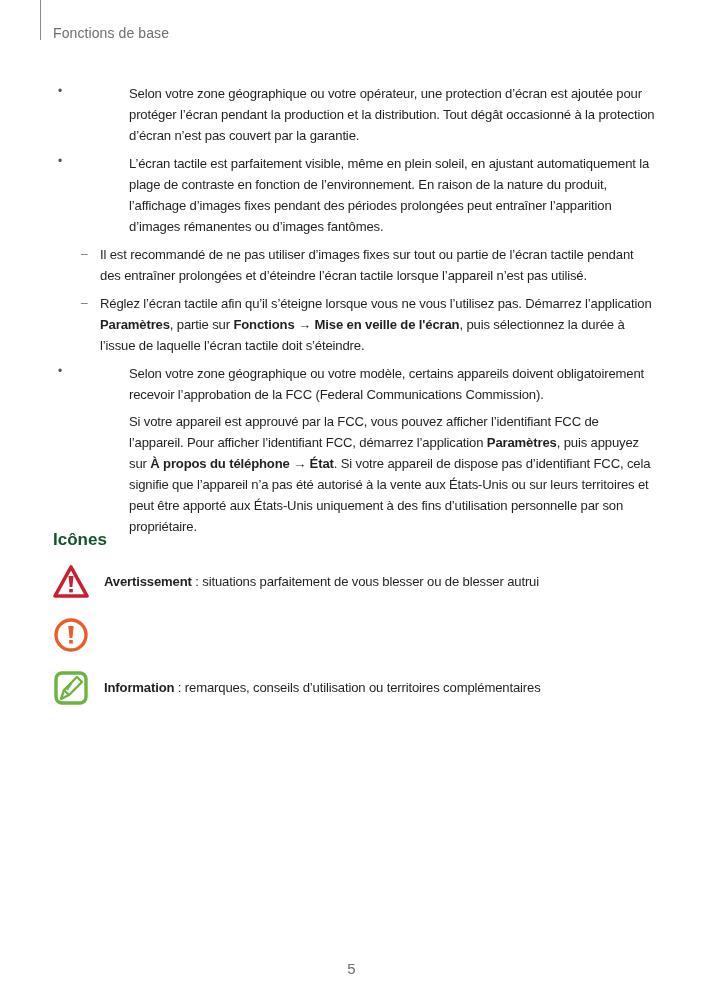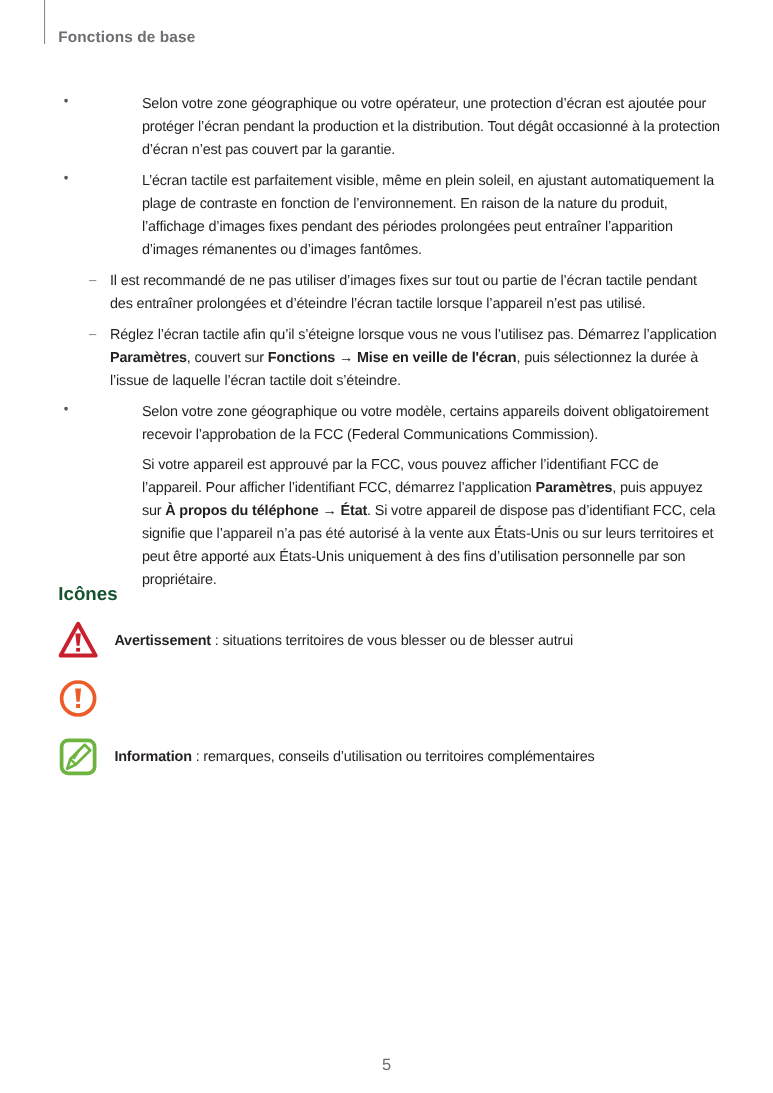--- a/index.html
+++ b/index.html
@@ -1,21 +1,21 @@
 <!DOCTYPE html>
 <html><head>
 <meta charset="utf-8">
 <style>
   html, body { margin: 0; padding: 0; background: #ffffff; }
   body {
     width: 703px; height: 994px; position: relative; overflow: hidden;
     font-family: "Liberation Sans", sans-serif; color: #231f20;
   }
   .header-rule { position: absolute; left: 40px; top: 0; width: 1px; height: 40px; background: #8a8a8a; }
-  .header-title { position: absolute; left: 53px; top: 25px; font-size: 14px; color: #6d6e71; letter-spacing: 0.1px; font-weight: bold; }
+  .header-title { position: absolute; left: 53px; top: 25px; font-size: 14px; color: #6d6e71; letter-spacing: 0.1px; }
 
   .content { position: absolute; left: 56px; top: 83px; width: 600px; font-size: 13.1px; line-height: 21px; letter-spacing: -0.15px; }
   .bullet { position: relative; padding-left: 25px; margin-bottom: 7px; }
   .bullet .mark { position: absolute; left: 2px; top: -2px; font-size: 12px; color: #555; }
   .para { margin-top: 0; margin-left: 48px; }
   .para + .para { margin-top: 6px; }
   .sub { position: relative; padding-left: 19px; margin-top: 7px; }
   .sub .mark { position: absolute; left: 0; top: 0; color: #777; }
   b { font-weight: bold; }
 
@@ -34,38 +34,38 @@
 
 <div class="content" id="content">
     <div class="bullet">
       <span class="mark">•</span>
       <div class="para"><span>Selon votre zone géographique ou votre opérateur, une protection d’écran est ajoutée pour protéger l’écran pendant la production et la distribution. Tout dégât occasionné à la protection d’écran n’est pas couvert par la garantie.</span></div>
     </div>
     <div class="bullet">
       <span class="mark">•</span>
       <div class="para"><span>L’écran tactile est parfaitement visible, même en plein soleil, en ajustant automatiquement la plage de contraste en fonction de l’environnement. En raison de la nature du produit, l’affichage d’images fixes pendant des périodes prolongées peut entraîner l’apparition d’images rémanentes ou d’images fantômes.</span></div>
       <div class="sub"><span class="mark">–</span><span>Il est recommandé de ne pas utiliser d’images fixes sur tout ou partie de l’écran tactile pendant des entraîner prolongées et d’éteindre l’écran tactile lorsque l’appareil n’est pas utilisé.</span></div>
-      <div class="sub"><span class="mark">–</span><span>Réglez l’écran tactile afin qu’il s’éteigne lorsque vous ne vous l’utilisez pas. Démarrez l’application </span><b>Paramètres</b><span>, couvert sur </span><b>Fonctions</b><span> → </span><b>Mise en veille de l'écran</b><span>, puis sélectionnez la durée à l’issue de laquelle l’écran tactile doit s’éteindre.</span></div>
+      <div class="sub"><span class="mark">–</span><span>Réglez l’écran tactile afin qu’il s’éteigne lorsque vous ne vous l’utilisez pas. Démarrez l’application </span><b>Paramètres</b><span>, partie sur </span><b>Fonctions</b><span> → </span><b>Mise en veille de l'écran</b><span>, puis sélectionnez la durée à l’issue de laquelle l’écran tactile doit s’éteindre.</span></div>
     </div>
     <div class="bullet">
       <span class="mark">•</span>
       <div class="para"><span>Selon votre zone géographique ou votre modèle, certains appareils doivent obligatoirement recevoir l’approbation de la FCC (Federal Communications Commission).</span></div>
       <div class="para"><span>Si votre appareil est approuvé par la FCC, vous pouvez afficher l’identifiant FCC de l’appareil. Pour afficher l’identifiant FCC, démarrez l’application </span><b>Paramètres</b><span>, puis appuyez sur </span><b>À propos du téléphone</b><span> → </span><b>État</b><span>. Si votre appareil de dispose pas d’identifiant FCC, cela signifie que l’appareil n’a pas été autorisé à la vente aux États-Unis ou sur leurs territoires et peut être apporté aux États-Unis uniquement à des fins d’utilisation personnelle par son propriétaire.</span></div>
     </div>
   </div>
 
 <div class="icons-heading">Icônes</div>
 
 <div class="icon-row" style="top:564px;">
   <svg class="ico" viewBox="0 0 36 36">
     <path d="M18 3 L34 32 L2 32 Z" fill="none" stroke="#c8202f" stroke-width="3.6" stroke-linejoin="round"></path>
     <path d="M15.5 12 L20.5 12 L19.3 23 L16.7 23 Z" fill="#c8202f"></path>
     <rect x="16.2" y="25" width="3.6" height="3.4" fill="#c8202f"></rect>
   </svg>
-  <div class="txt"><b>Avertissement</b><span> : situations territoires de vous blesser ou de blesser autrui</span></div>
+  <div class="txt"><b>Avertissement</b><span> : situations parfaitement de vous blesser ou de blesser autrui</span></div>
 </div>
 
 <div class="icon-row" style="top:617px;">
   <svg class="ico" viewBox="0 0 36 36">
     <circle cx="18" cy="18" r="15" fill="none" stroke="#ec5b2a" stroke-width="3.4"></circle>
     <path d="M15.3 9 L20.7 9 L19.4 21 L16.6 21 Z" fill="#ec5b2a"></path>
     <rect x="16.2" y="23" width="3.6" height="3.6" fill="#ec5b2a"></rect>
   </svg>
 </div>
 

